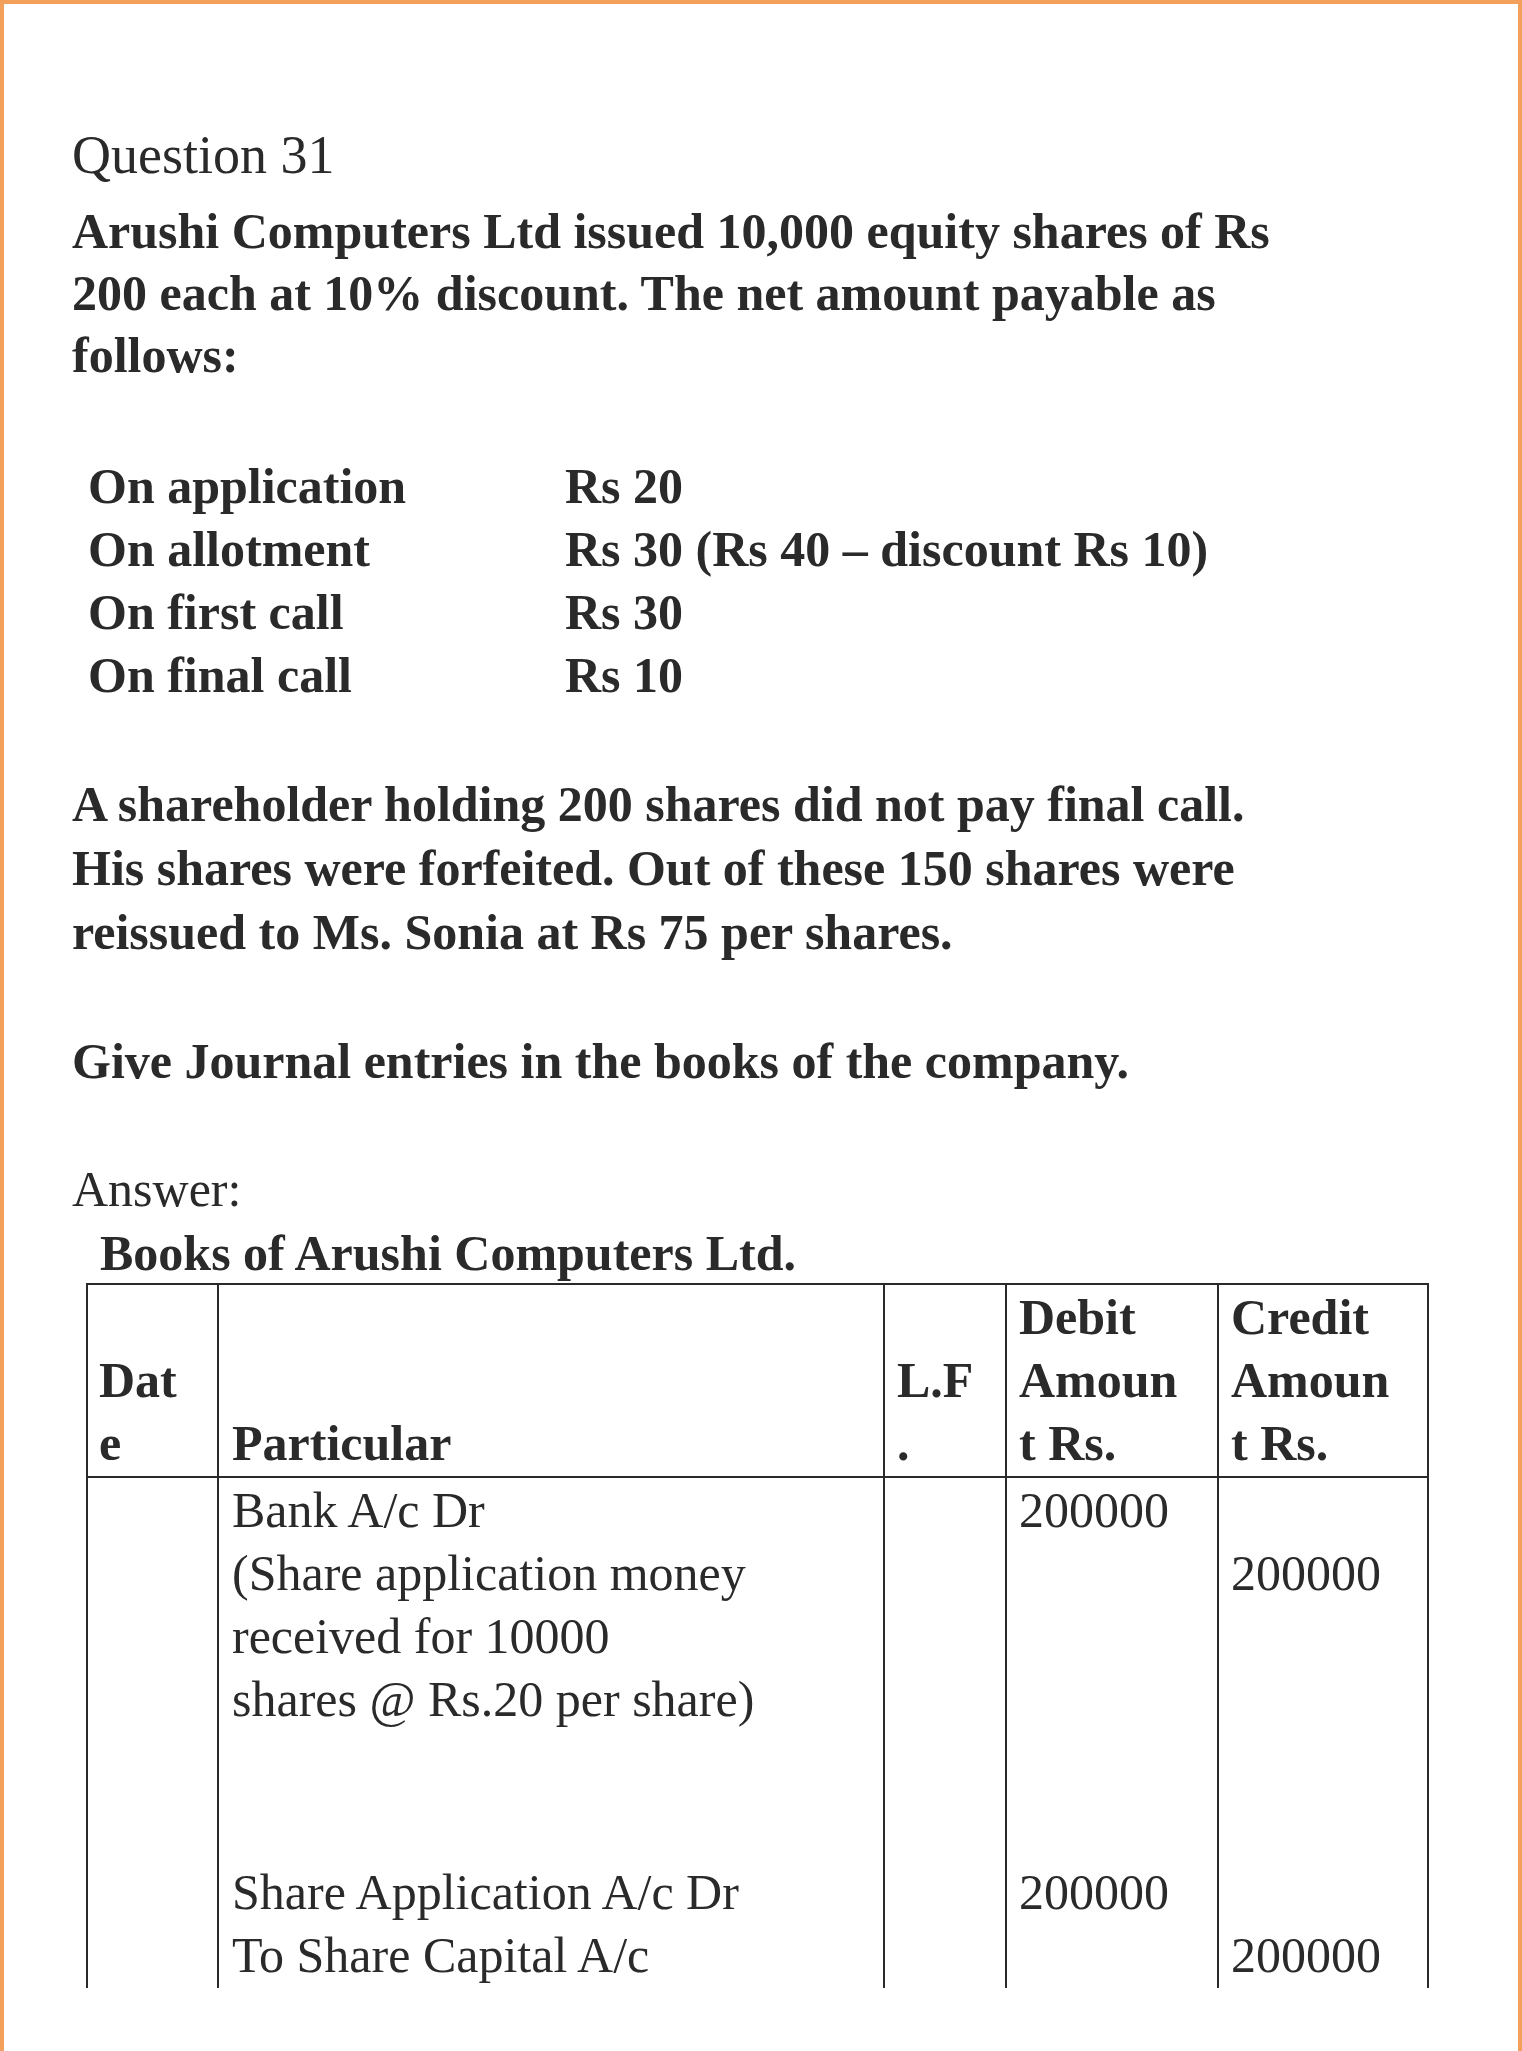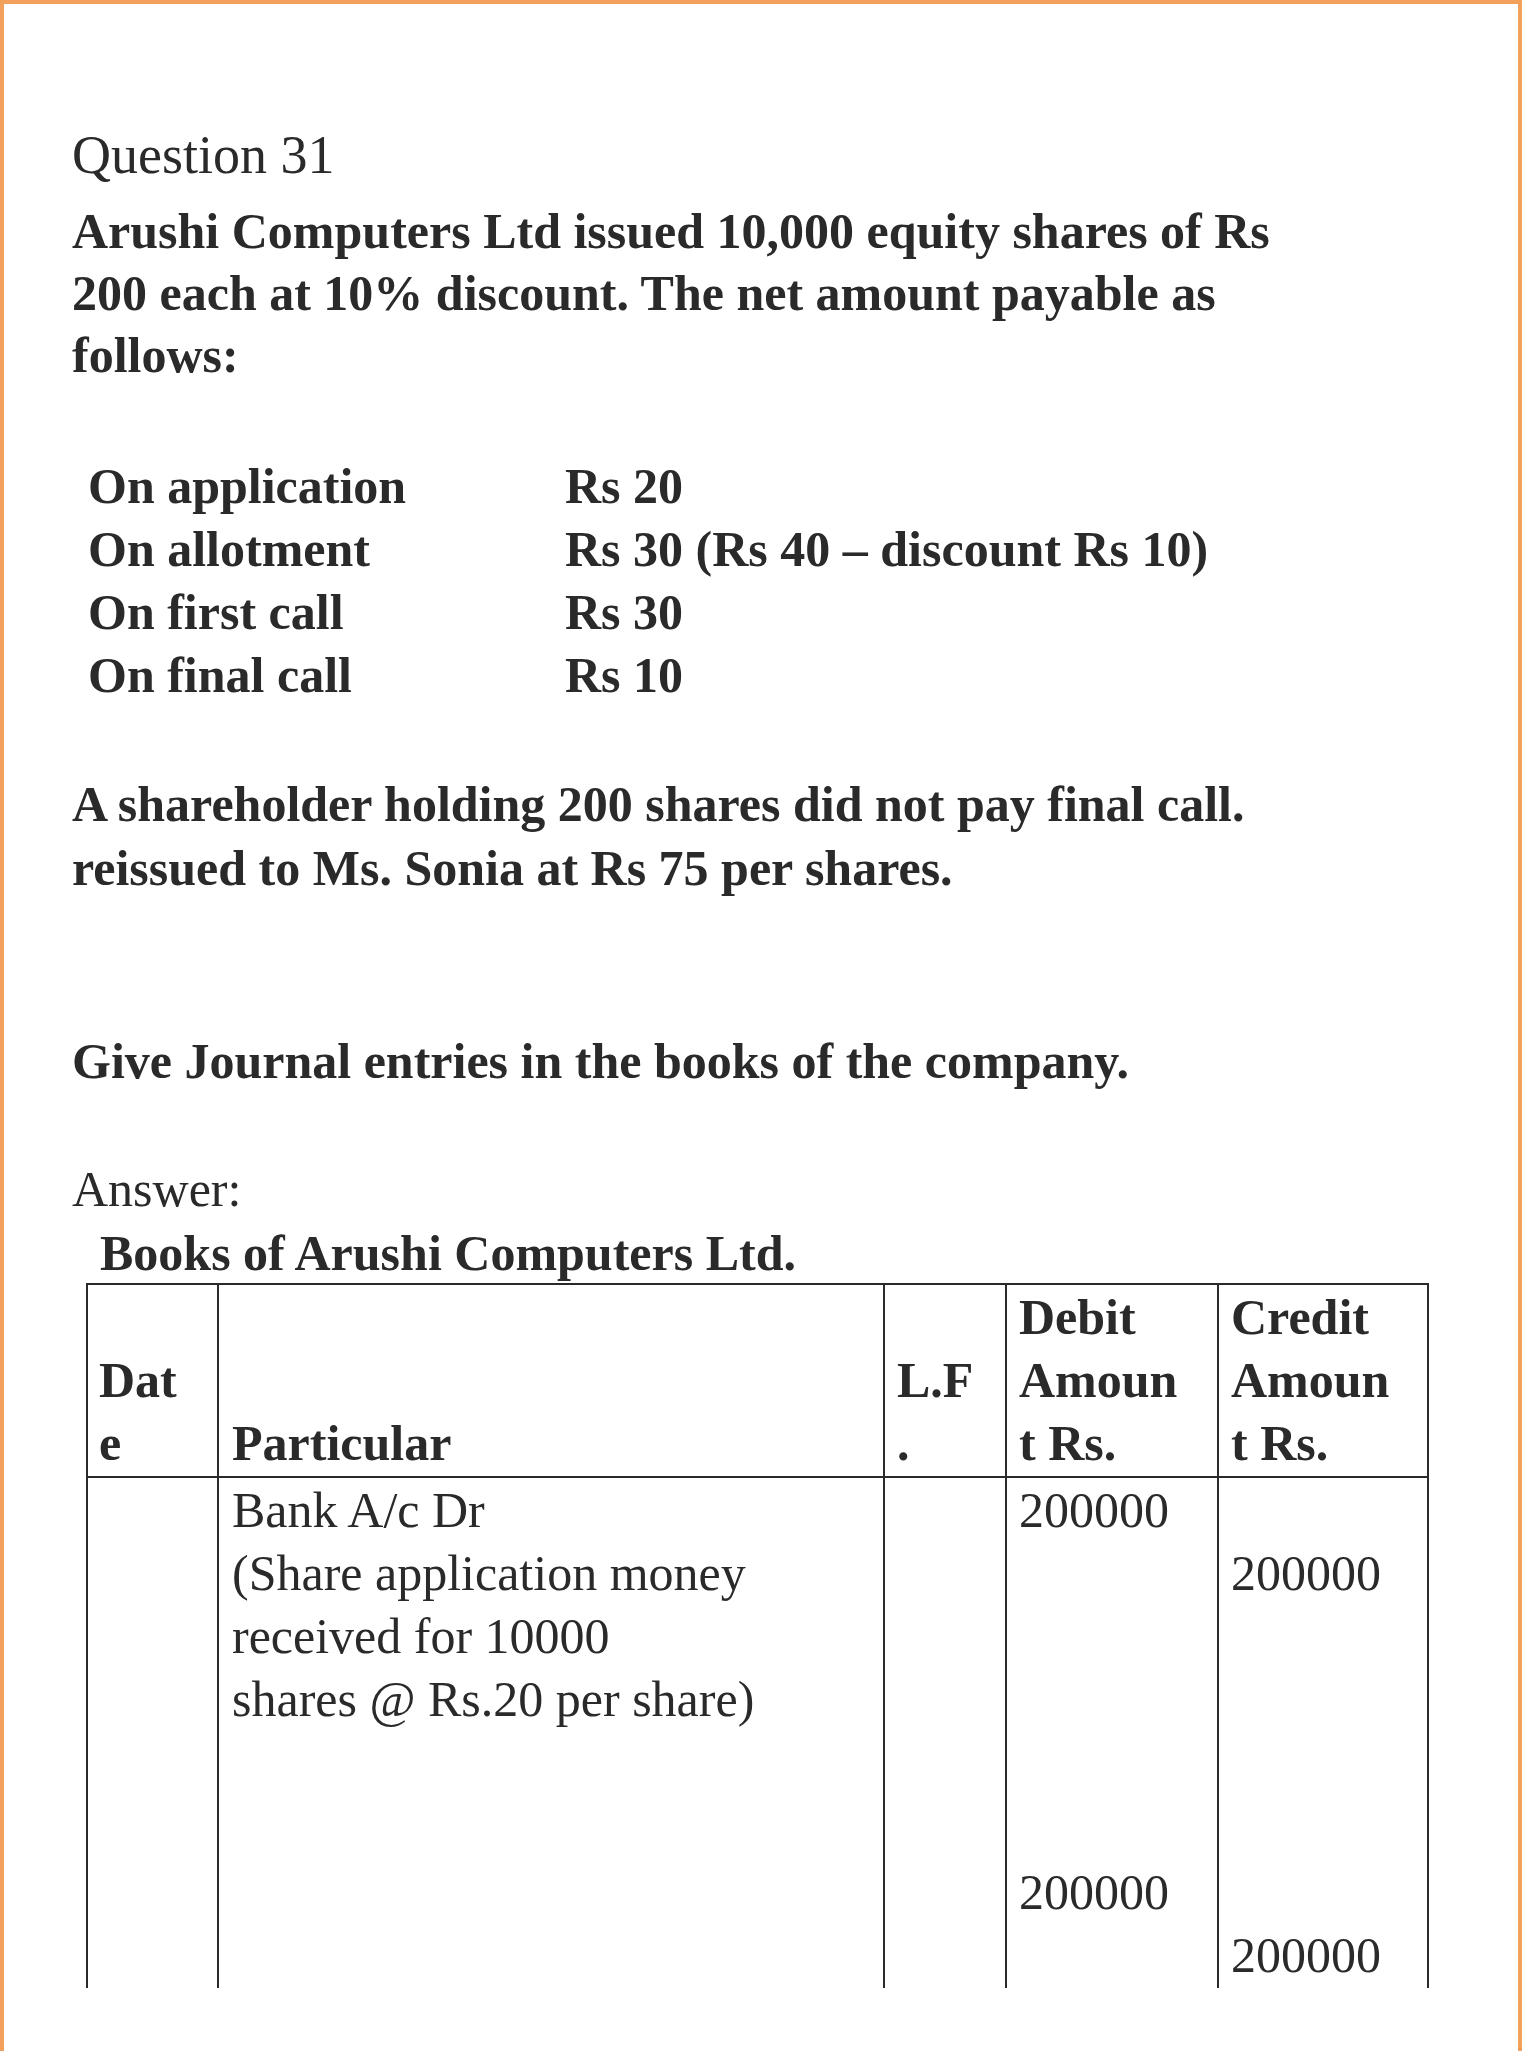--- a/index.html
+++ b/index.html
@@ -54,20 +54,21 @@
     <span class="inst-value">Rs 30</span>
   </div>
   <div class="inst-row">
     <span class="inst-label">On final call</span>
     <span class="inst-value">Rs 10</span>
   </div>
 </div>
 
 <div class="para2">
   <div>A shareholder holding 200 shares did not pay final call.</div>
+  <div>His shares were forfeited. Out of these 150 shares were</div>
   <div>reissued to Ms. Sonia at Rs 75 per shares.</div>
 </div>
 
 <div class="instruction">Give Journal entries in the books of the company.</div>
 
 <div class="answer-label">Answer:</div>
 
 <div class="books-title">Books of Arushi Computers Ltd.</div>
 
 <div class="journal">
@@ -103,15 +104,19 @@
 
   <div class="td" style="left:146px; top:196px;">
     <div>Bank A/c Dr</div>
     <div>(Share application money</div>
     <div>received for 10000</div>
     <div>shares @ Rs.20 per share)</div>
   </div>
   <div class="td" style="left:933px; top:196px;">200000</div>
   <div class="td" style="left:1145px; top:259px;">200000</div>
 
+  <div class="td" style="left:146px; top:578px;">
+    <div>Share Application A/c Dr</div>
+    <div>To Share Capital A/c</div>
+  </div>
   <div class="td" style="left:933px; top:578px;">200000</div>
   <div class="td" style="left:1145px; top:641px;">200000</div>
 </div>
 
 </body></html>

